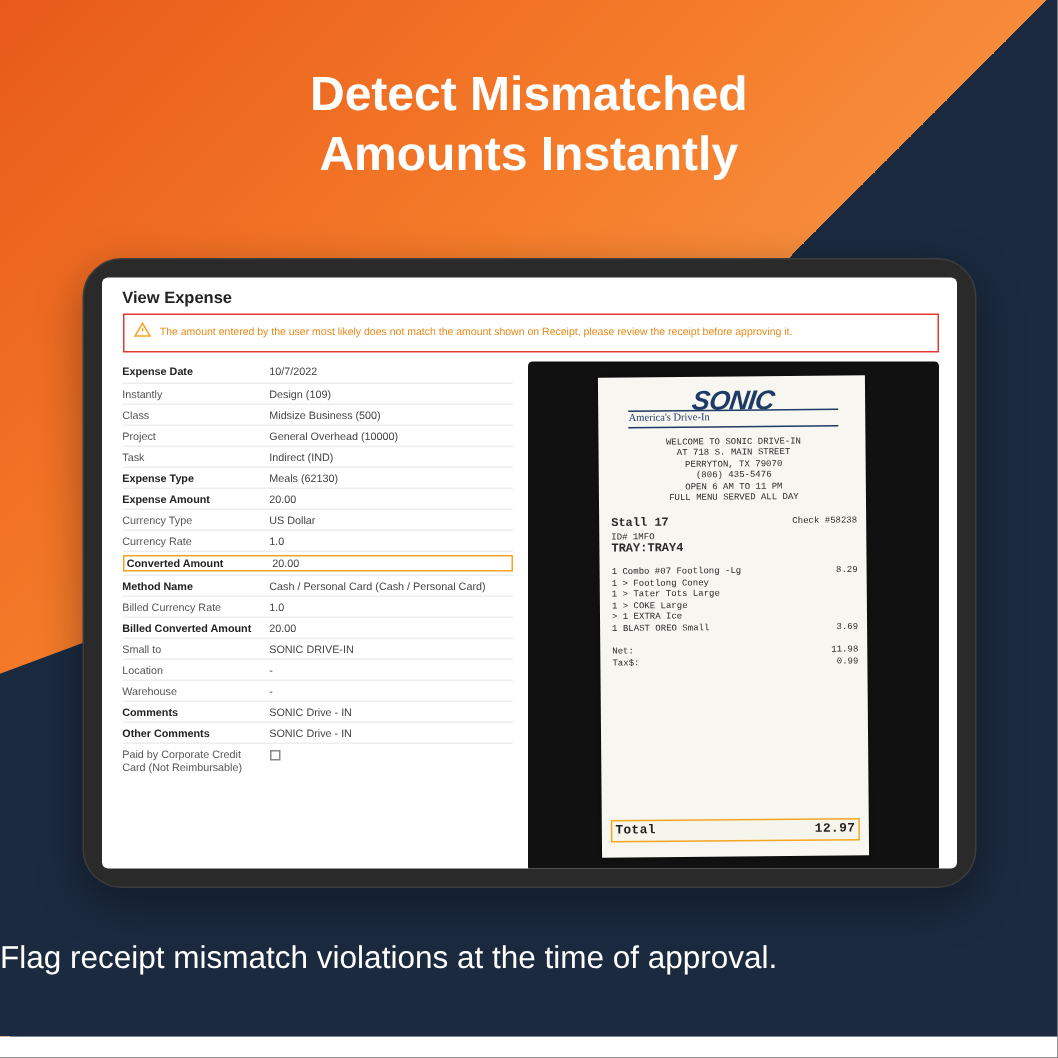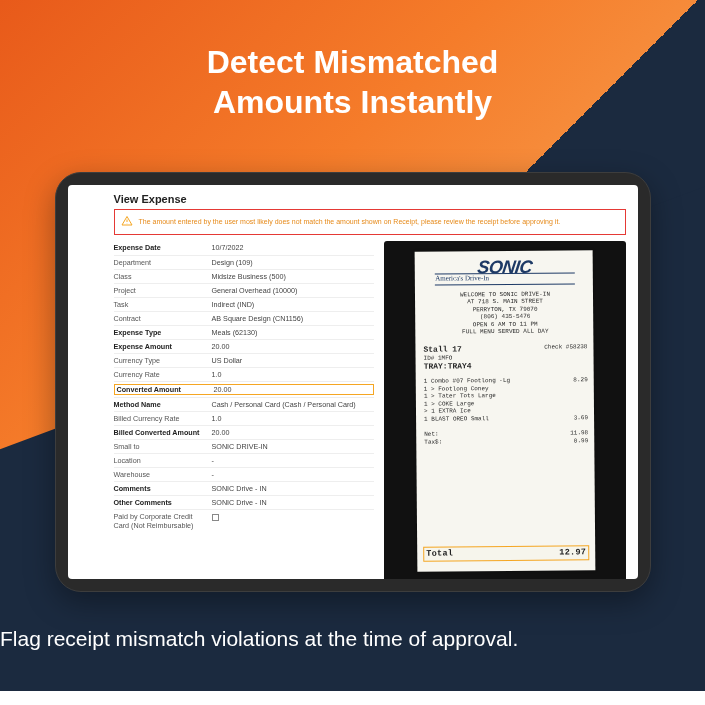--- a/index.html
+++ b/index.html
@@ -53,21 +53,20 @@
     box-shadow: 0 10px 30px rgba(0,0,0,0.35);
     padding: 12px;
   }
   .screen {
     background: #fff;
     width: 100%;
     height: 100%;
     border-radius: 4px;
     position: relative;
     overflow: hidden;
-    padding-left: 32px;
   }
   .content-wrap {
     padding: 8px 12px 10px 14px;
   }
   .section-title {
     font-size: 11px;
     font-weight: 700;
     color: #222;
     margin-bottom: 4px;
   }
@@ -206,38 +205,34 @@
           <span class="warning-text">The amount entered by the user most likely does not match the amount shown on Receipt, please review the receipt before approving it.</span>
         </div>
 
         <div class="two-col">
           <div class="form-col" id="form-col">
               <div class="row">
                 <div class="label bold">Expense Date</div>
                 <div class="value">10/7/2022</div>
               </div>
               <div class="row">
-                <div class="label">Department</div>
+                <div class="label">Instantly</div>
                 <div class="value">Design (109)</div>
               </div>
               <div class="row">
                 <div class="label">Class</div>
                 <div class="value">Midsize Business (500)</div>
               </div>
               <div class="row">
                 <div class="label">Project</div>
                 <div class="value">General Overhead (10000)</div>
               </div>
               <div class="row">
                 <div class="label">Task</div>
                 <div class="value">Indirect (IND)</div>
-              </div>
-              <div class="row">
-                <div class="label">Contract</div>
-                <div class="value">AB Square Design (CN1156)</div>
               </div>
               <div class="row">
                 <div class="label bold">Expense Type</div>
                 <div class="value">Meals (62130)</div>
               </div>
               <div class="row">
                 <div class="label bold">Expense Amount</div>
                 <div class="value">20.00</div>
               </div>
               <div class="row">

